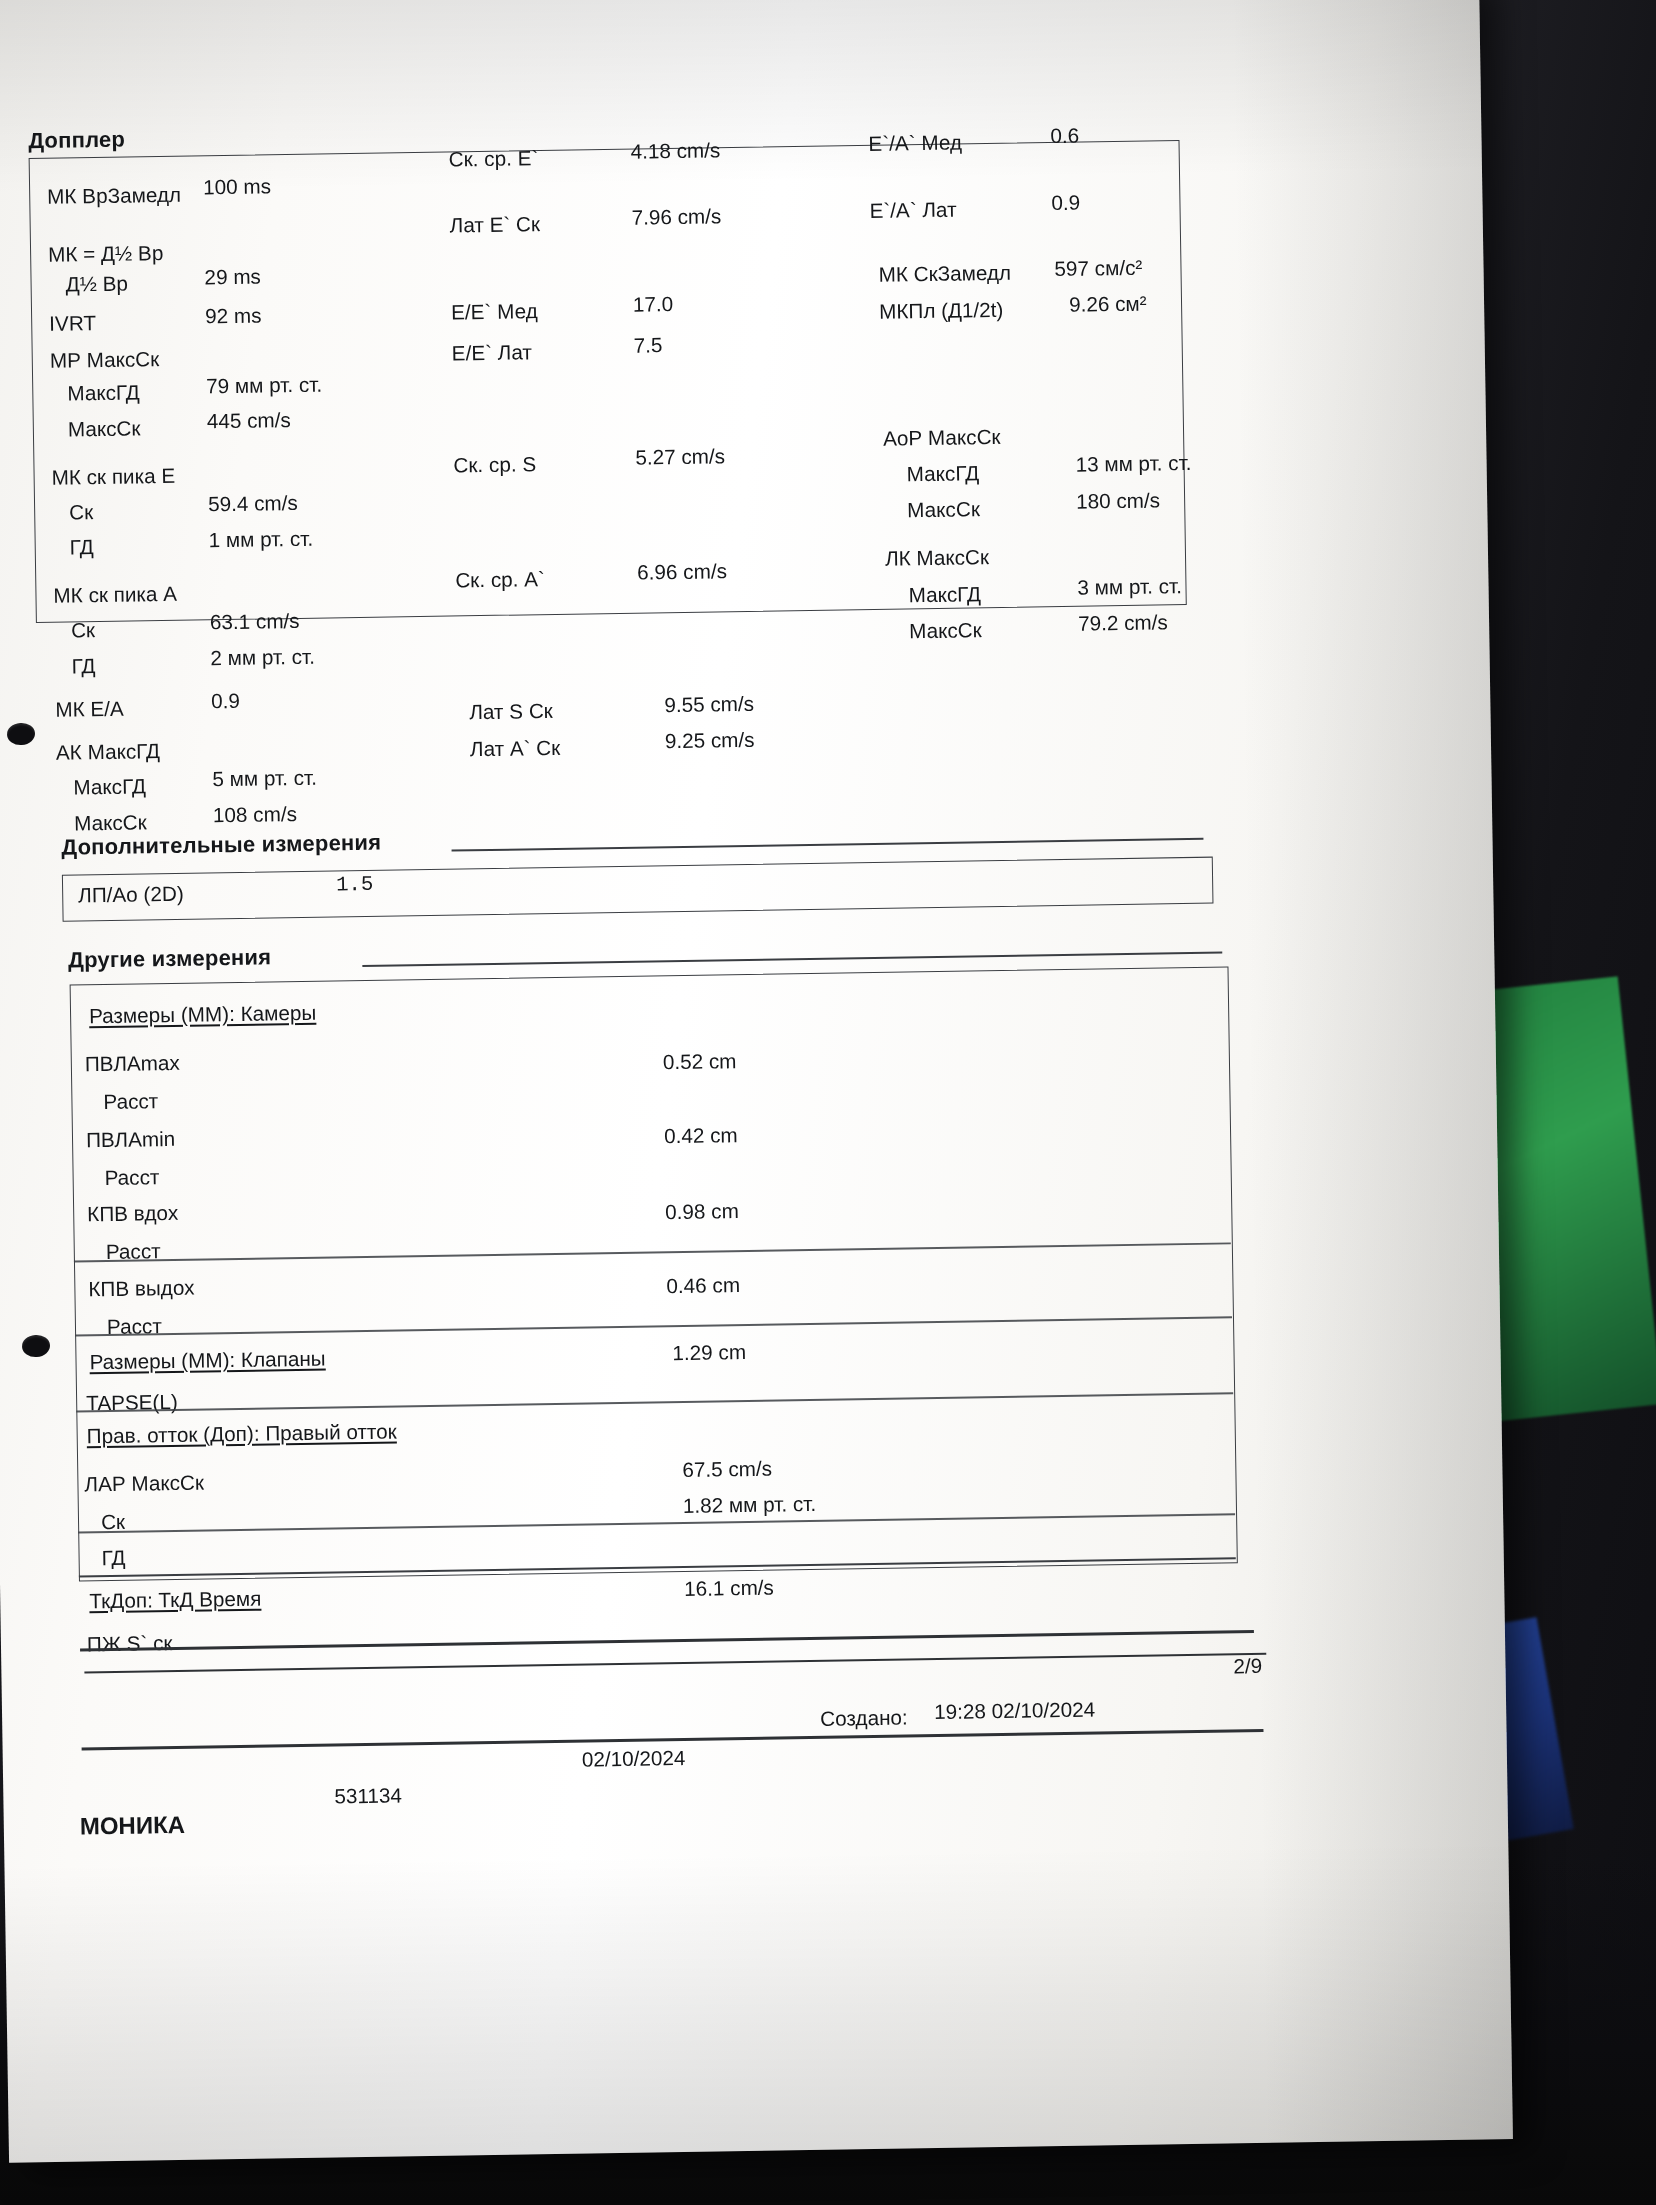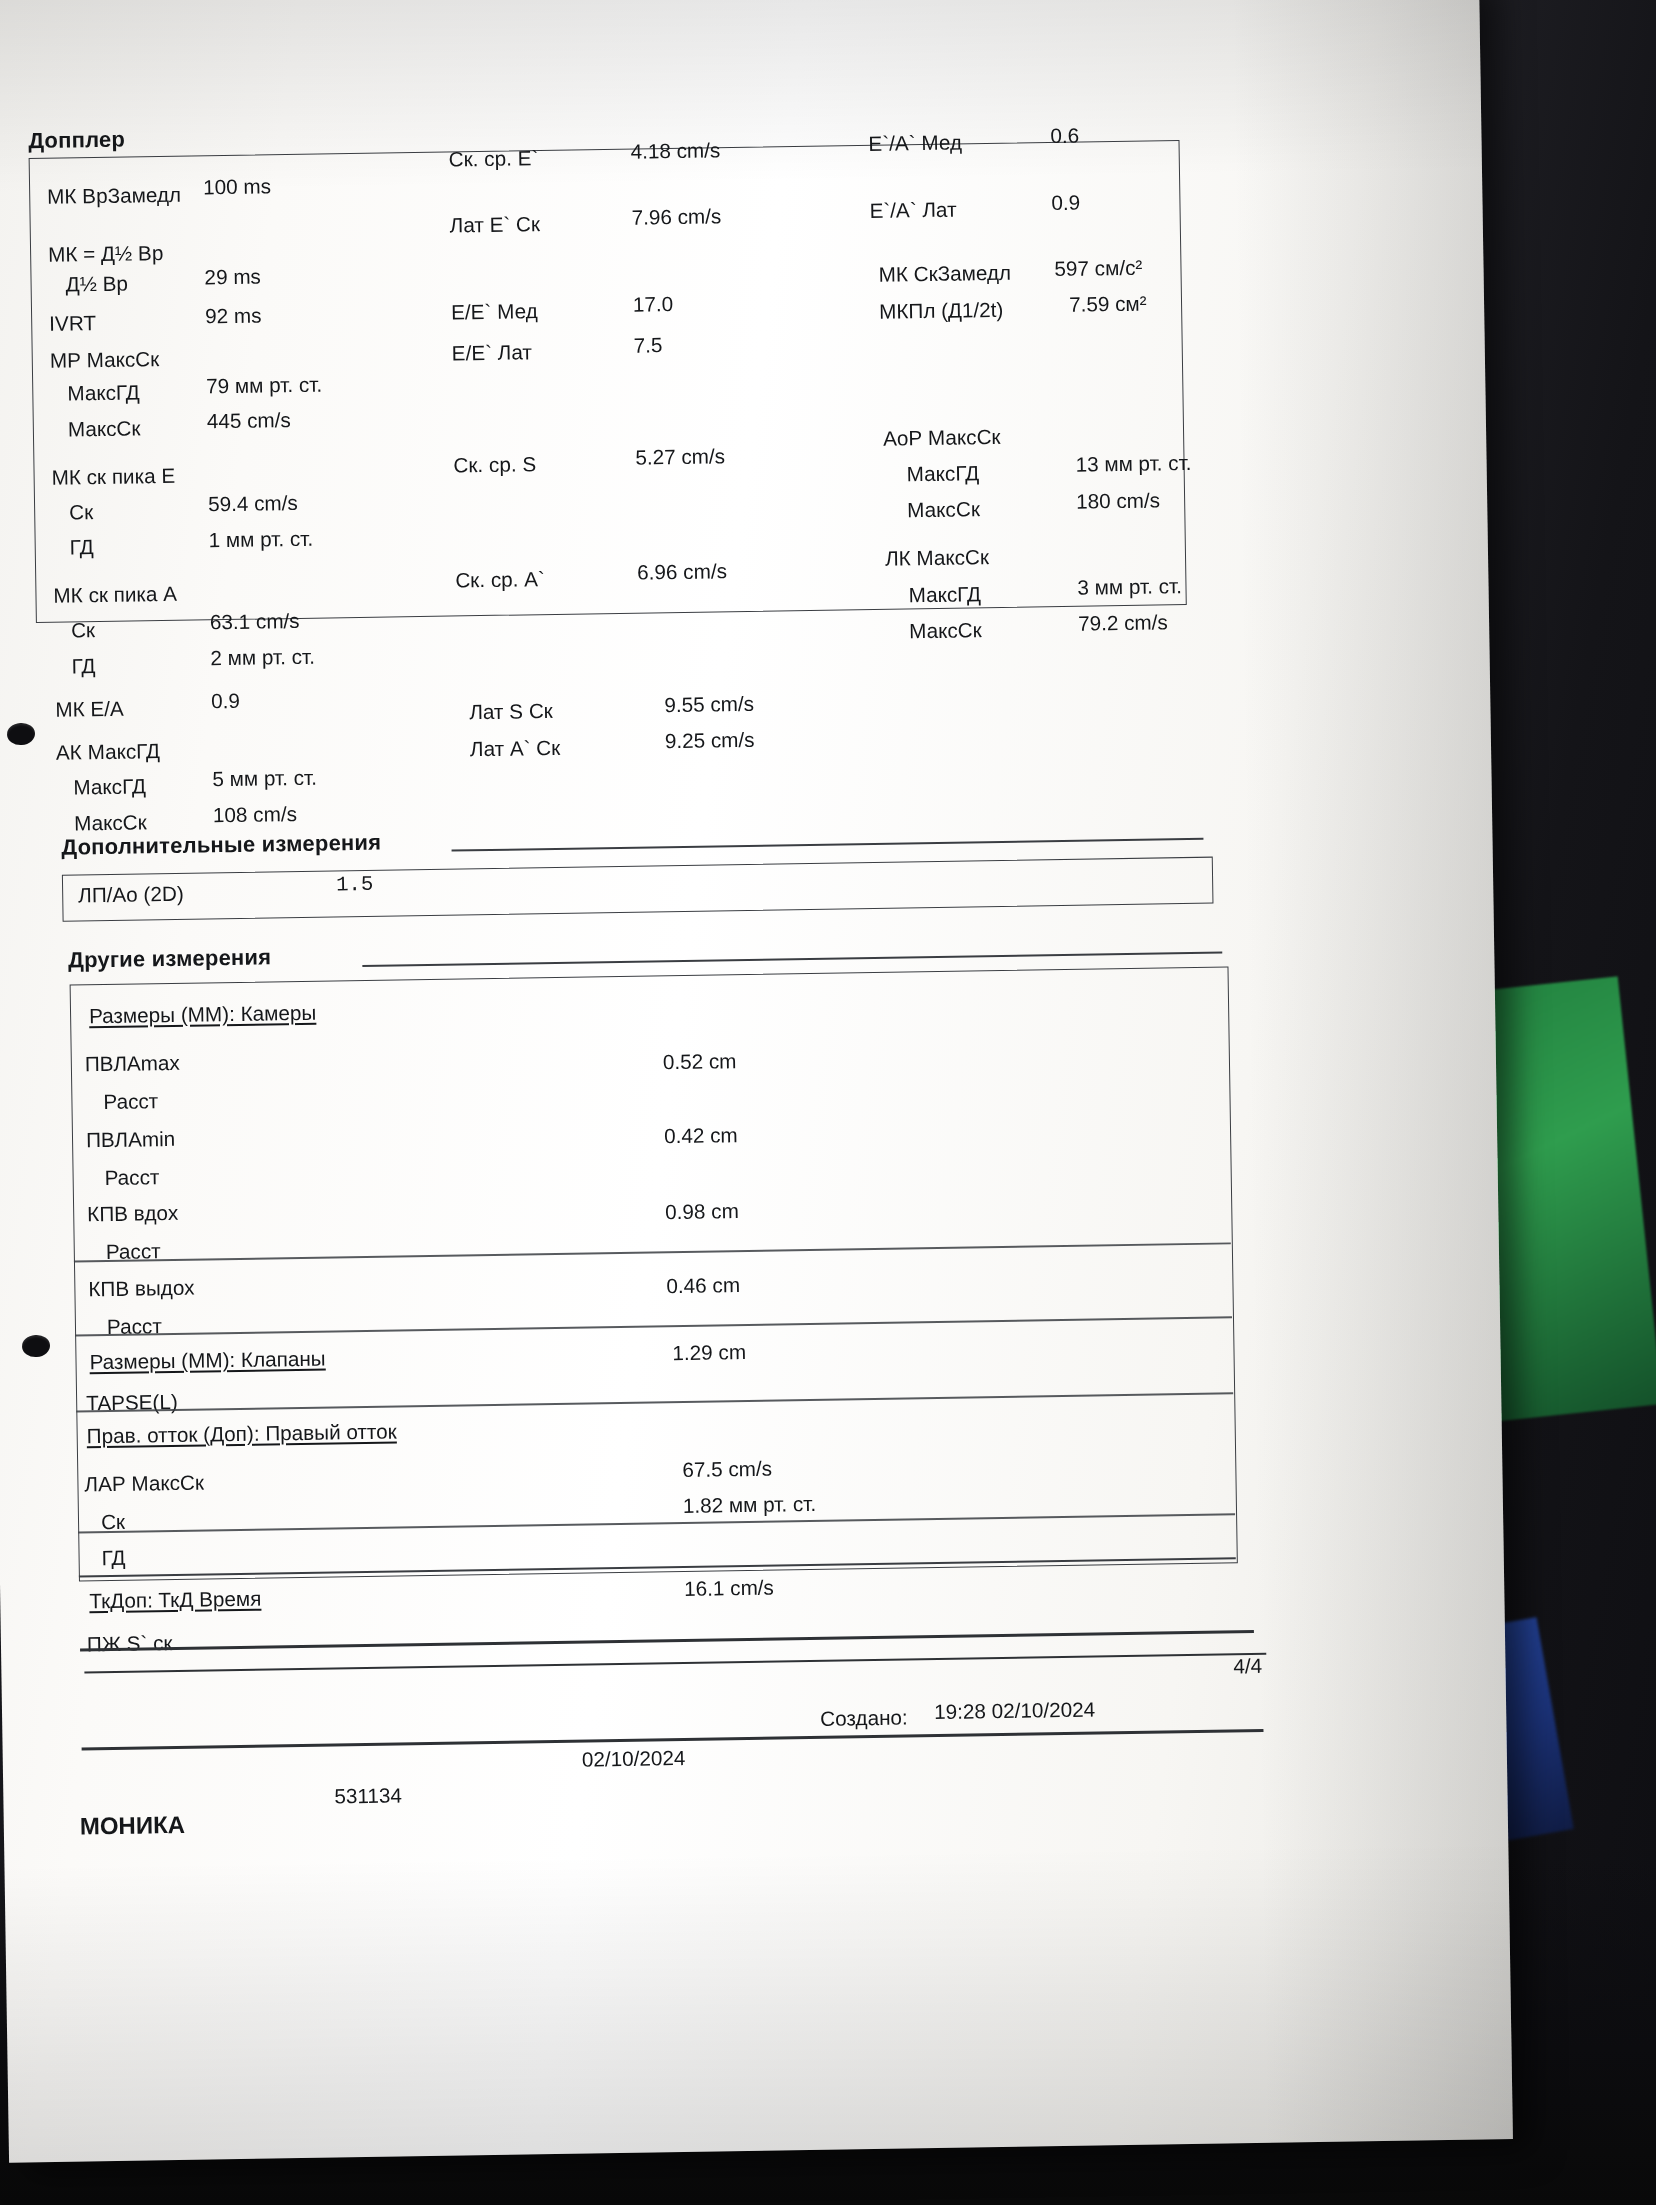--- a/index.html
+++ b/index.html
@@ -259,21 +259,21 @@
     <div class="t" style="left:891px; top:150px;">Е`/А` Мед</div>
     <div class="t" style="left:1073px; top:145px;">0.6</div>
 
     <div class="t" style="left:891px; top:217px;">Е`/А` Лат</div>
     <div class="t" style="left:1073px; top:212px;">0.9</div>
 
     <div class="t" style="left:899px; top:281px;">МК СкЗамедл</div>
     <div class="t" style="left:1075px; top:278px;">597 см/с²</div>
 
     <div class="t" style="left:899px; top:318px;">МКПл (Д1/2t)</div>
-    <div class="t" style="left:1089px; top:314px;">7.59 см²</div>
+    <div class="t" style="left:1089px; top:314px;">9.26 см²</div>
 
     <div class="t" style="left:901px; top:445px;">АоР МаксСк</div>
     <div class="t" style="left:924px; top:481px;">МаксГД</div>
     <div class="t" style="left:1093px; top:474px;">13 мм рт. ст.</div>
     <div class="t" style="left:924px; top:517px;">МаксСк</div>
     <div class="t" style="left:1093px; top:511px;">180 cm/s</div>
 
     <div class="t" style="left:901px; top:565px;">ЛК МаксСк</div>
     <div class="t" style="left:924px; top:602px;">МаксГД</div>
     <div class="t" style="left:1093px; top:597px;">3 мм рт. ст.</div>
@@ -332,21 +332,21 @@
 
     <div class="rule" style="left:79px; top:1580px; width:1157px;"></div>
 
     <div class="t u" style="left:89px; top:1595px;">ТкДоп: ТкД Время</div>
     <div class="t" style="left:684px; top:1592px;">16.1 cm/s</div>
     <div class="t" style="left:86px; top:1638px;">ПЖ S` ск</div>
 
     <div class="footer-rule" style="left:79px; top:1653px; width:1174px;"></div>
     <div class="footer-rule" style="left:83px; top:1676px; width:1182px; height:1.7px;"></div>
 
-    <div class="t" style="left:1232px; top:1678px;">4/4</div>
+    <div class="t" style="left:1232px; top:1678px;">2/9</div>
 
     <div class="t" style="left:818px; top:1724px;">Создано:</div>
     <div class="t" style="left:932px; top:1719px;">19:28 02/10/2024</div>
 
     <div class="footer-rule" style="left:79px; top:1752px; width:1182px;"></div>
 
     <div class="t" style="left:579px; top:1761px;">02/10/2024</div>
     <div class="t" style="left:331px; top:1794px;">531134</div>
     <div class="t b" style="left:76px; top:1818px; font-size:24px;">МОНИКА</div>
 

